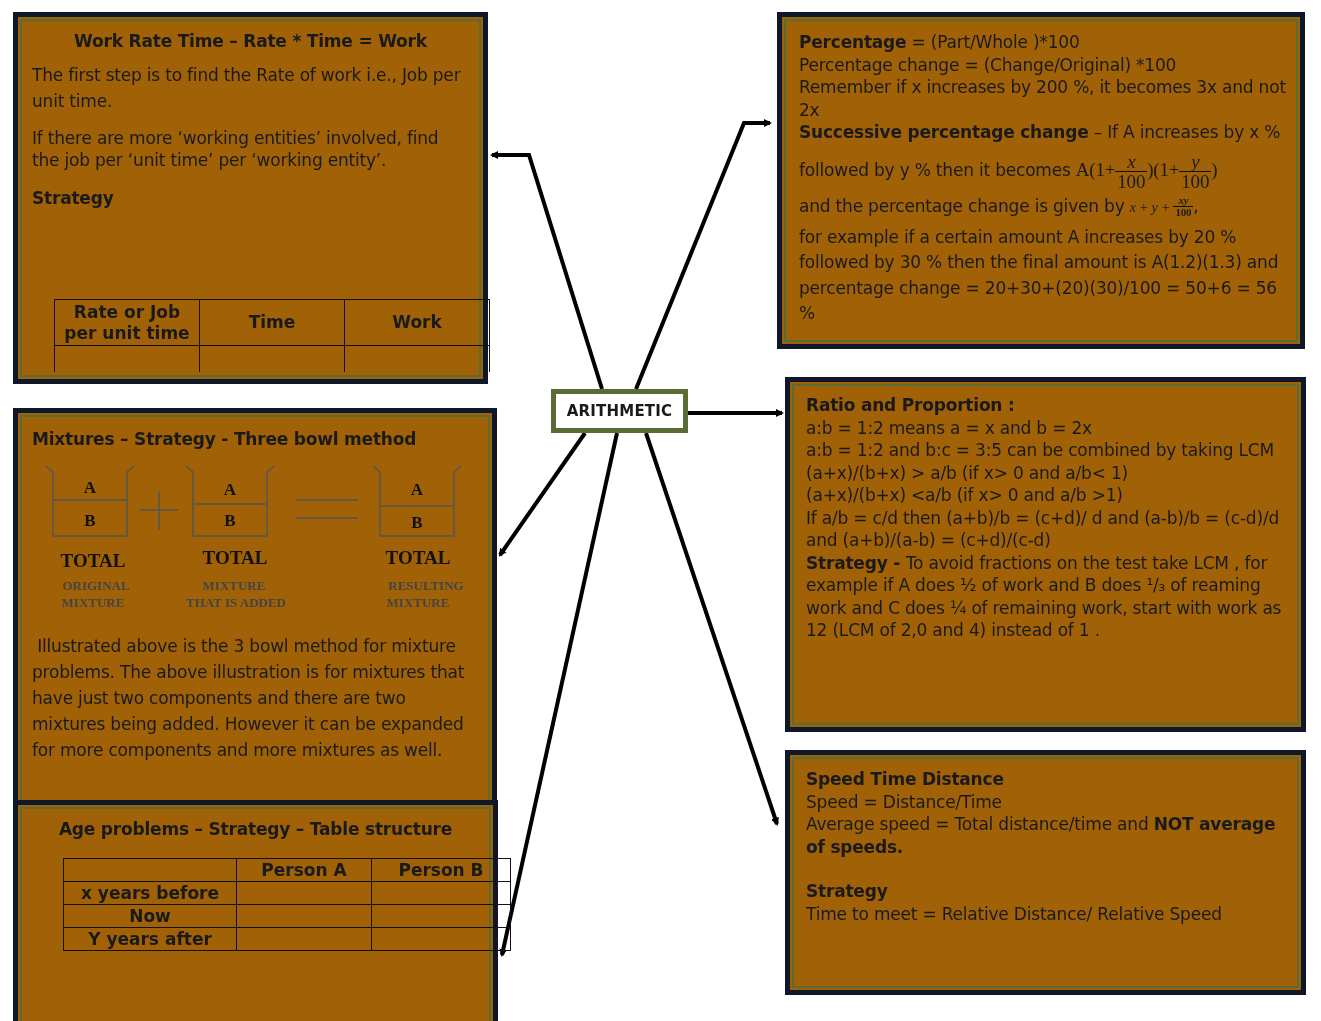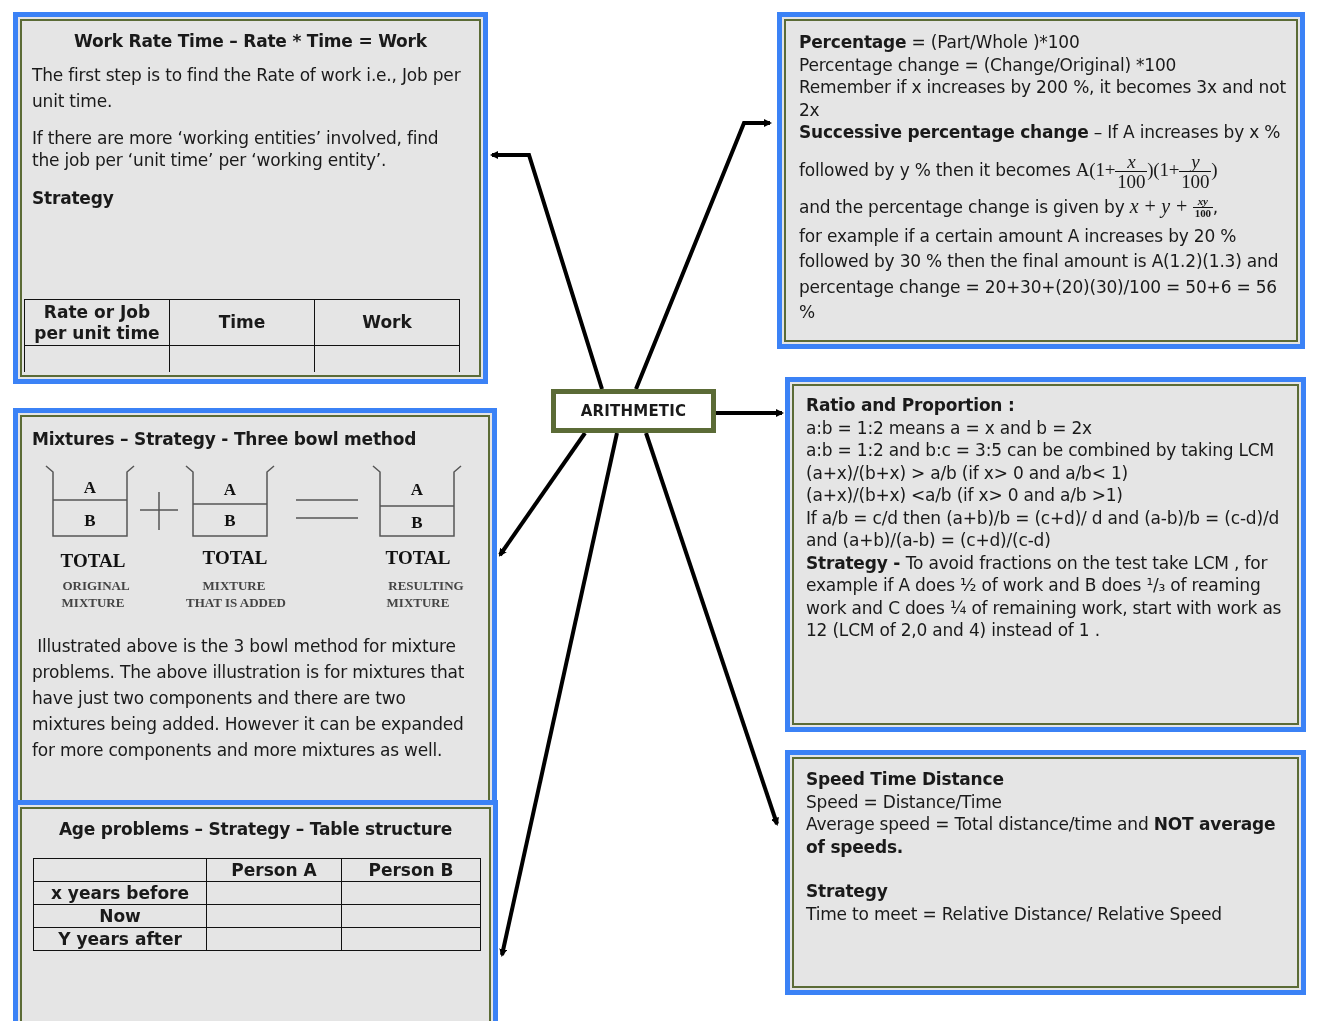--- a/index.html
+++ b/index.html
@@ -1,31 +1,31 @@
 <!DOCTYPE html>
 <html><head>
 <meta charset="utf-8">
 <style>
   html, body { margin: 0; padding: 0; background: #ffffff; }
   body { width: 1321px; height: 1021px; position: relative; overflow: hidden;
          font-family: "DejaVu Sans", sans-serif; color: #1a1a1a; }
-  .box { position: absolute; box-sizing: border-box; background: #e5e5e5;
-         border: 5px solid #3b82f6; }
+  .box { position: absolute; box-sizing: border-box; background: #a16207;
+         border: 5px solid #0f172a; }
   .box::before { content: ""; position: absolute; left: 2px; top: 2px; right: 2px; bottom: 2px;
          border: 2px solid #5b6b36; pointer-events: none; }
   .inner { position: absolute; left: 14px; right: 14px; top: 10px; }
   .t { font-size: 17px; line-height: 22px; letter-spacing: -0.2px; }
   .b { font-weight: bold; }
   .center-text { text-align: center; }
   p { margin: 0; }
   .title { font-weight: bold; font-size: 17px; }
-  table.grid { border-collapse: collapse; position: absolute; }
+  table.grid { border-collapse: collapse; position: absolute; margin-left: 30px; }
   table.grid td { border: 1.5px solid #111; font-weight: bold; font-size: 17px; text-align: center;
         padding: 0; line-height: 21px; }
-  #center-node { position: absolute; left: 551px; top: 389px; width: 165px; height: 44px;
+  #center-node { position: absolute; left: 551px; top: 389px; width: 137px; height: 44px;
         box-sizing: border-box; border: 5px solid #5b6b36; background: #fff;
         display: flex; align-items: center; justify-content: center;
         font-weight: bold; font-size: 15px; letter-spacing: 0.2px; }
   svg.arrows { position: absolute; left: 0; top: 0; width: 1321px; height: 1021px; pointer-events: none; }
   .serif { font-family: "Liberation Serif", "DejaVu Serif", serif; }
   .frac { display: inline-block; vertical-align: middle; text-align: center; font-family: "Liberation Serif", serif; font-size: 19px; line-height: 19px; }
   .frac .num { display: block; border-bottom: 1px solid #111; padding: 0 2px; font-style: italic; }
   .frac .den { display: block; padding: 0 2px; }
   .frac.small { font-size: 11px; line-height: 11px; font-weight: bold; }
   .frac.small .num { font-style: italic; }
@@ -167,21 +167,21 @@
 <div class="box" style="left:777px; top:12px; width:528px; height:337px;">
   <div class="inner t" style="top:14px; left:17px; right:14px; line-height:22.5px;">
     <p><span class="b">Percentage</span><span> = (Part/Whole )*100</span></p>
     <p>Percentage change = (Change/Original) *100</p>
     <p>Remember if x increases by 200 %, it becomes 3x and not 2x</p>
     <p><span class="b">Successive percentage change</span><span> – If A increases by x %</span></p>
     <p style="margin-top:6px; line-height:40px;">
       <span>followed by y % then it becomes </span><span class="serif" style="font-size:19px;"><span>A</span><span>(1+</span><span class="frac"><span class="num">x</span><span class="den">100</span></span><span>)(1+</span><span class="frac"><span class="num">y</span><span class="den">100</span></span><span>)</span></span>
     </p>
     <p style="line-height:30px;">
-      <span>and the percentage change is given by </span><span class="serif" style="font-style:italic; font-size:20px;">x + y + </span><span class="frac small"><span class="num">xy</span><span class="den">100</span></span><span>,</span>
+      <span>and the percentage change is given by </span><span class="serif" style="font-style:italic; font-size:14px;">x + y + </span><span class="frac small"><span class="num">xy</span><span class="den">100</span></span><span>,</span>
     </p>
     <p style="line-height:25.5px; margin-top:2px;">for example if a certain amount A increases by 20 % followed by 30 % then the final amount is A(1.2)(1.3) and percentage change = 20+30+(20)(30)/100 = 50+6 = 56 %</p>
   </div>
 </div>
 
 <div class="box" style="left:785px; top:377px; width:521px; height:355px;">
   <div class="inner t" style="top:12px; left:16px; right:14px; line-height:22.5px;">
     <p class="b">Ratio and Proportion :</p>
     <p>a:b = 1:2 means a = x and b = 2x</p>
     <p>a:b  = 1:2 and b:c = 3:5 can be combined by taking LCM</p>

